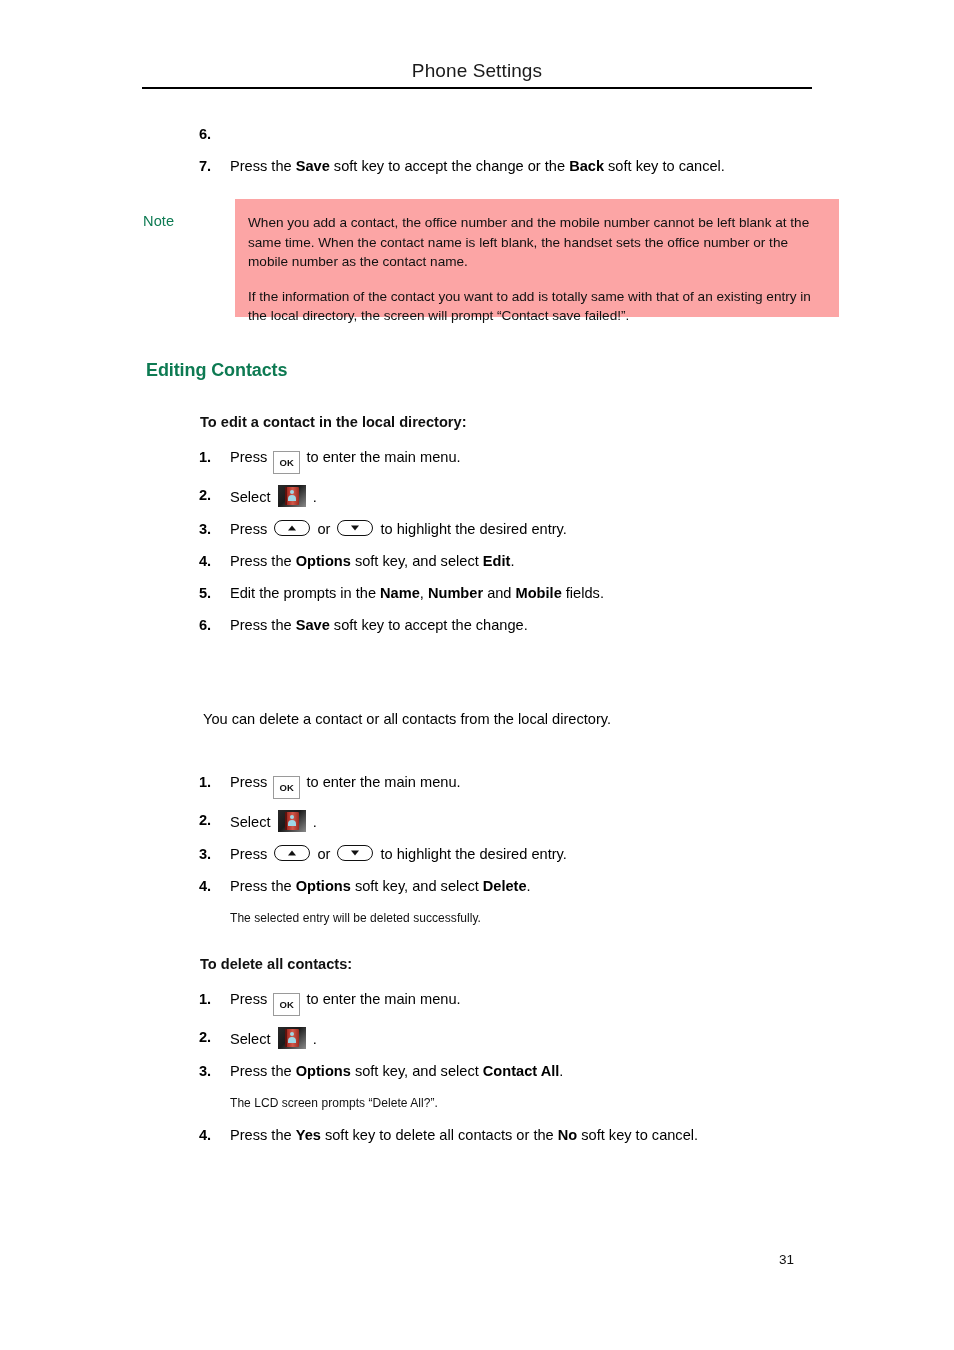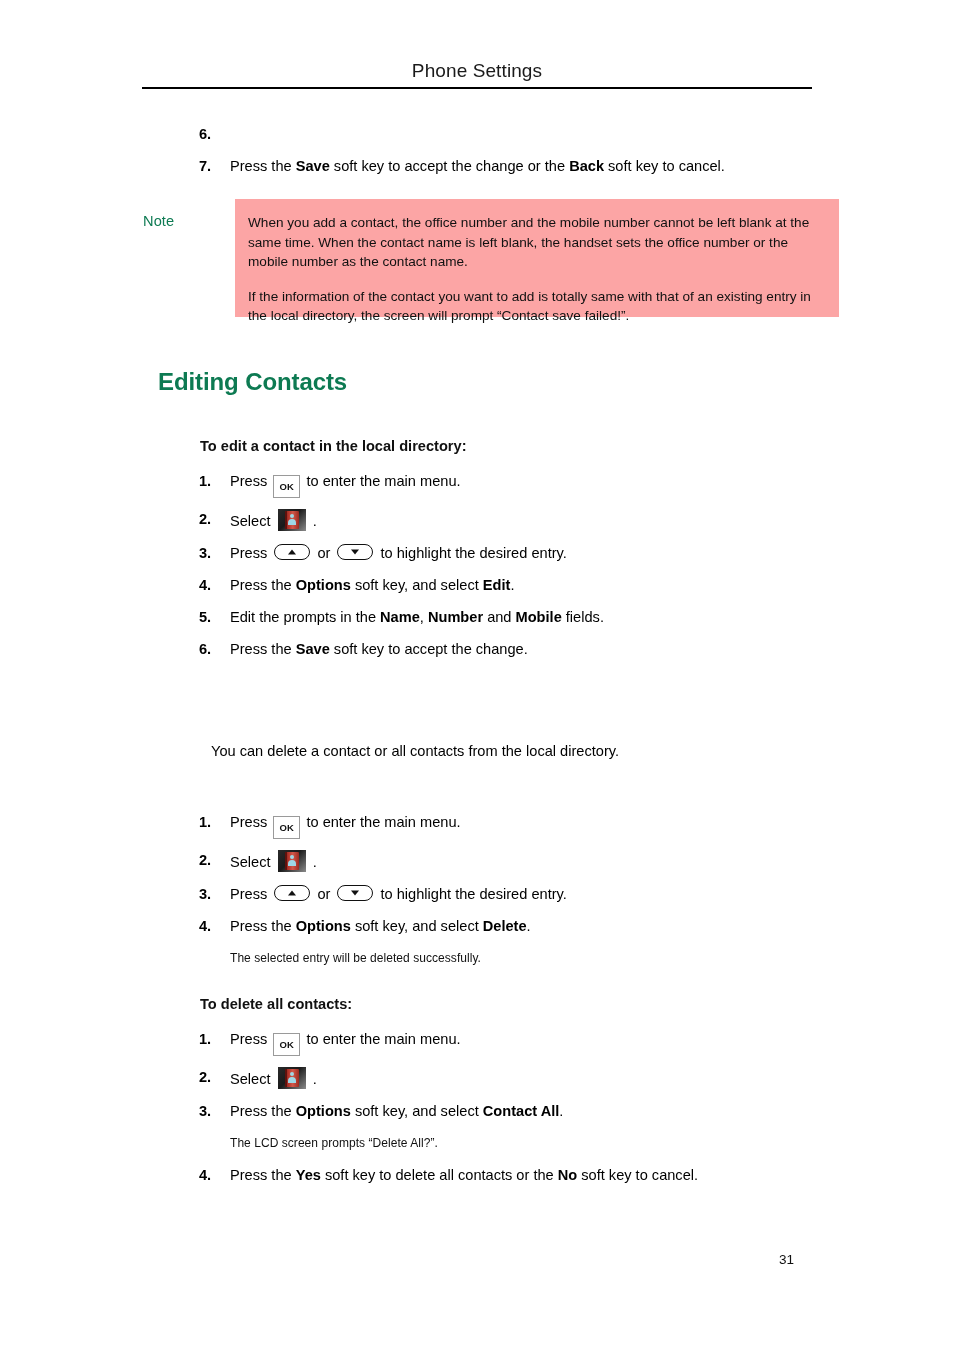--- a/index.html
+++ b/index.html
@@ -137,44 +137,44 @@
   .note-box p {
     margin: 0;
     font-size: 13.6px;
     line-height: 19.5px;
     color: #111;
   }
   .note-box p + p { margin-top: 15px; }
 
   
   h2.section-heading {
-    margin: 16px;
+    margin: 4px;
     padding: 0;
     position: relative;
     left: 142px;
     width: 670px;
-    font-size: 24px;
+    font-size: 18px;
     font-weight: bold;
     color: #0d7a52;
     letter-spacing: -0.1px;
     line-height: 28px;
   }
 
   h3.sub-heading {
     margin: 0;
     padding: 0 0 0 200px;
     font-size: 14.6px;
     font-weight: bold;
     color: #111;
     line-height: 21px;
   }
 
   .intro-para {
     padding: 0 0 0 199px;
-    margin: 12px;
+    margin: 4px;
     font-size: 14.6px;
     line-height: 21px;
     width: 700px;
     box-sizing: border-box;
   }
 
   
   .key {
     display: inline-block;
     vertical-align: -4px;

